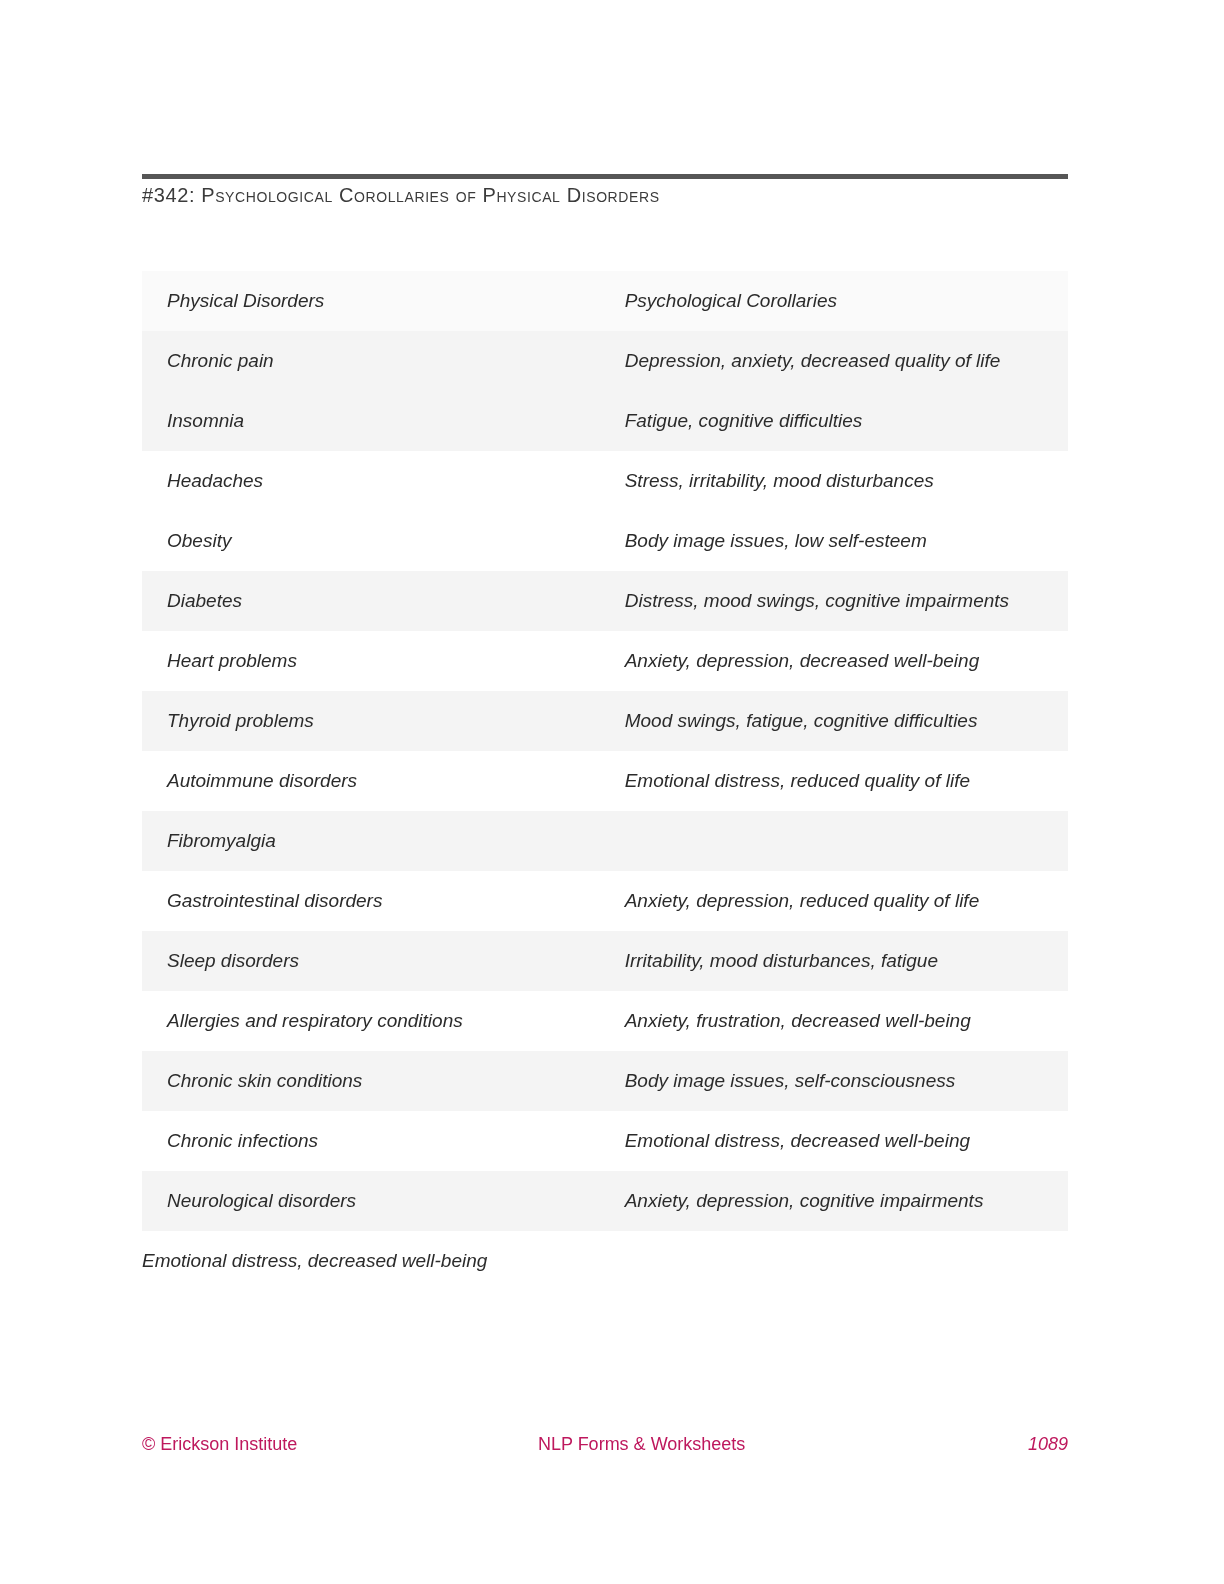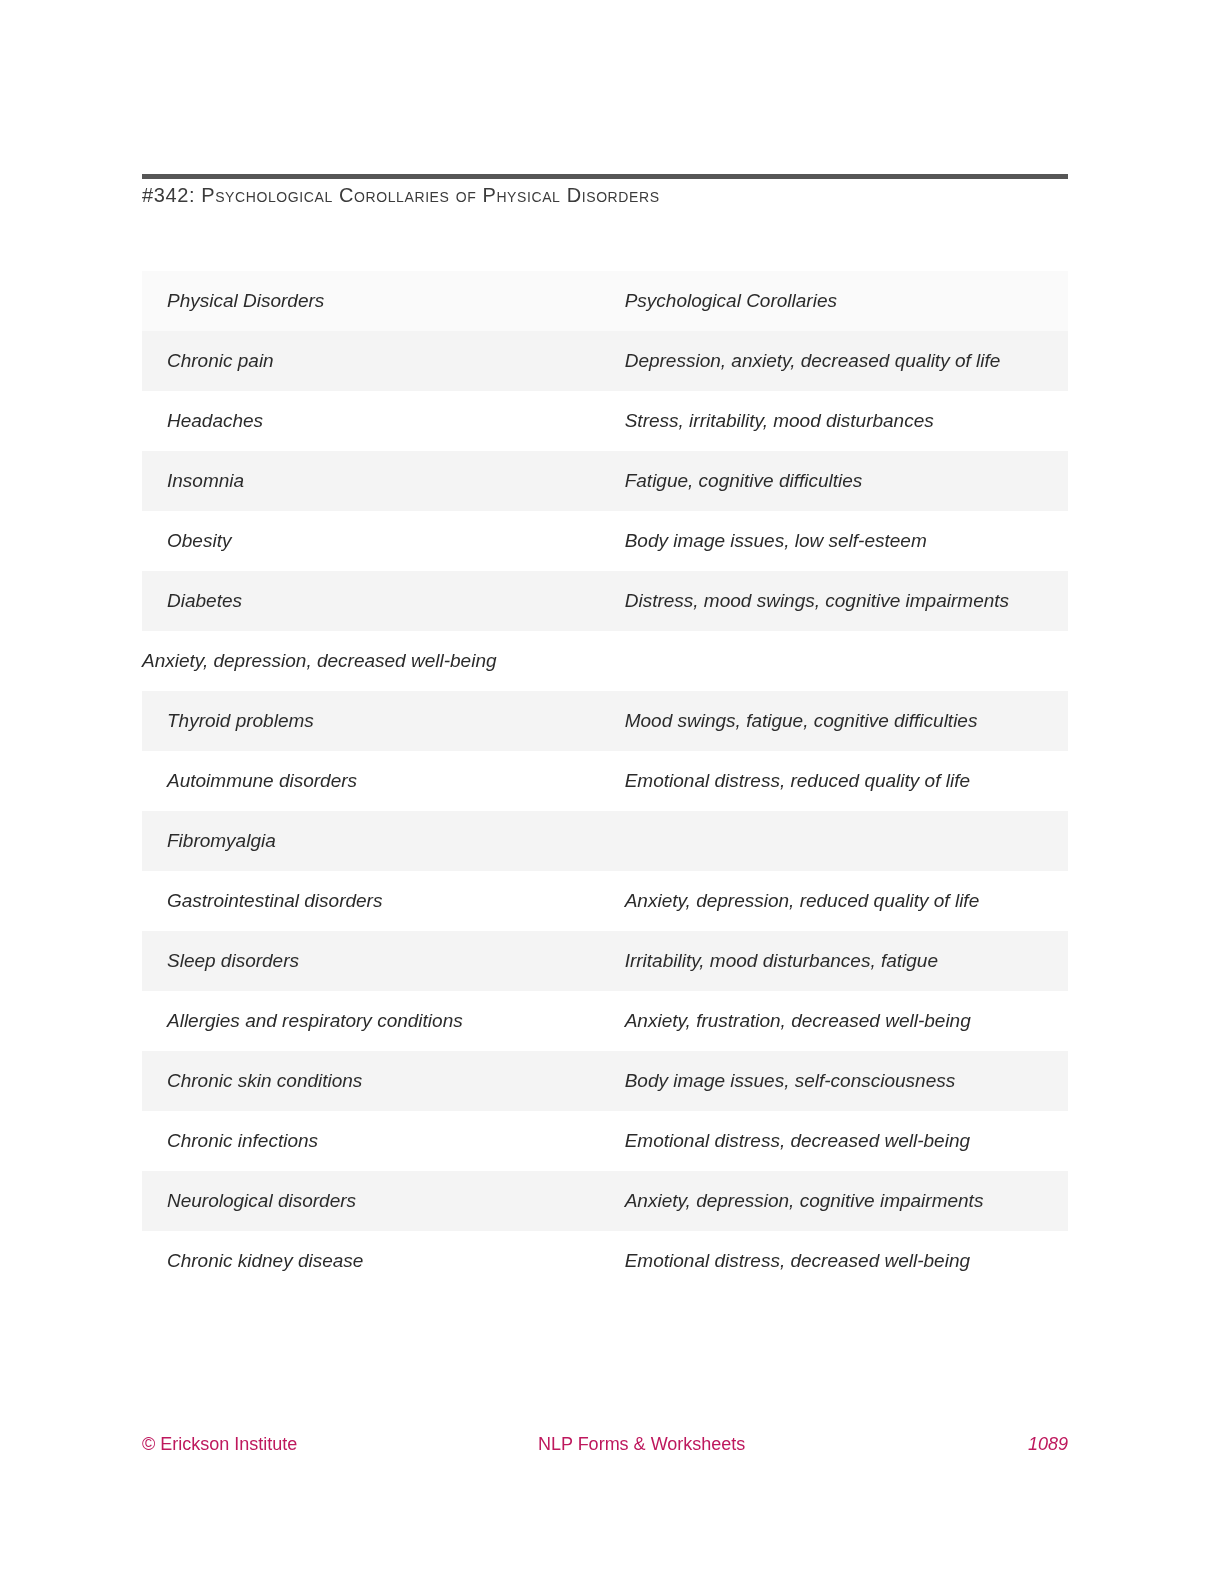--- a/index.html
+++ b/index.html
@@ -113,37 +113,38 @@
     <div class="row headrow">
       <div class="cell c1">Physical Disorders</div>
       <div class="cell c2">Psychological Corollaries</div>
     </div>
 
     <div id="rows-container">
         <div class="row shaded">
           <div class="cell c1">Chronic pain</div>
           <div class="cell c2">Depression, anxiety, decreased quality of life</div>
         </div>
+        <div class="row shaded">
+          <div class="cell c1">Insomnia</div>
+          <div class="cell c2">Fatigue, cognitive difficulties</div>
+        </div>
         <div class="row plain">
           <div class="cell c1">Headaches</div>
           <div class="cell c2">Stress, irritability, mood disturbances</div>
-        </div>
-        <div class="row shaded">
-          <div class="cell c1">Insomnia</div>
-          <div class="cell c2">Fatigue, cognitive difficulties</div>
         </div>
         <div class="row plain">
           <div class="cell c1">Obesity</div>
           <div class="cell c2">Body image issues, low self-esteem</div>
         </div>
         <div class="row shaded">
           <div class="cell c1">Diabetes</div>
           <div class="cell c2">Distress, mood swings, cognitive impairments</div>
         </div>
         <div class="row plain">
+          <div class="cell c1">Heart problems</div>
           <div class="cell c2">Anxiety, depression, decreased well-being</div>
         </div>
         <div class="row shaded">
           <div class="cell c1">Thyroid problems</div>
           <div class="cell c2">Mood swings, fatigue, cognitive difficulties</div>
         </div>
         <div class="row plain">
           <div class="cell c1">Autoimmune disorders</div>
           <div class="cell c2">Emotional distress, reduced quality of life</div>
         </div>
@@ -168,21 +169,20 @@
         </div>
         <div class="row plain">
           <div class="cell c1">Chronic infections</div>
           <div class="cell c2">Emotional distress, decreased well-being</div>
         </div>
         <div class="row shaded">
           <div class="cell c1">Neurological disorders</div>
           <div class="cell c2">Anxiety, depression, cognitive impairments</div>
         </div>
         <div class="row plain">
-          <div class="cell c1">Chronic kidney disease</div>
           <div class="cell c2">Emotional distress, decreased well-being</div>
         </div>
       </div>
 
   </div>
 
   <div class="footer">
     <div class="footer-left">© Erickson Institute</div>
     <div class="footer-center">NLP Forms &amp; Worksheets</div>
     <div class="footer-right">1089</div>

